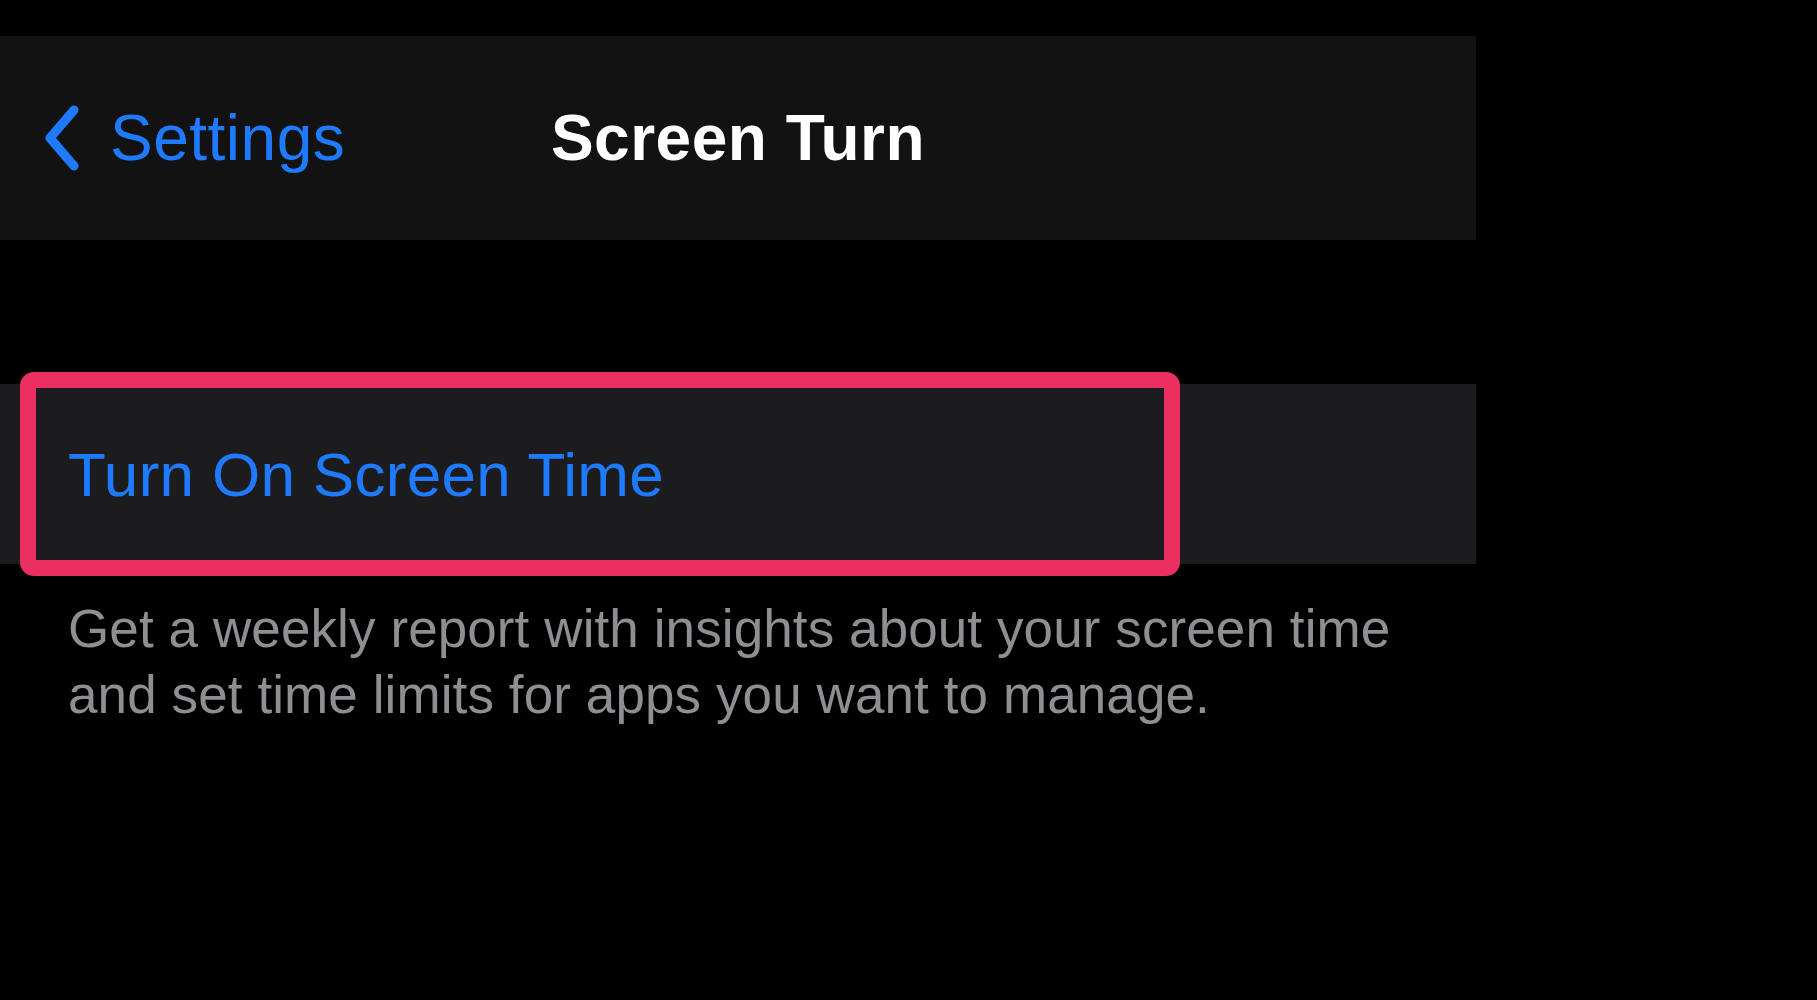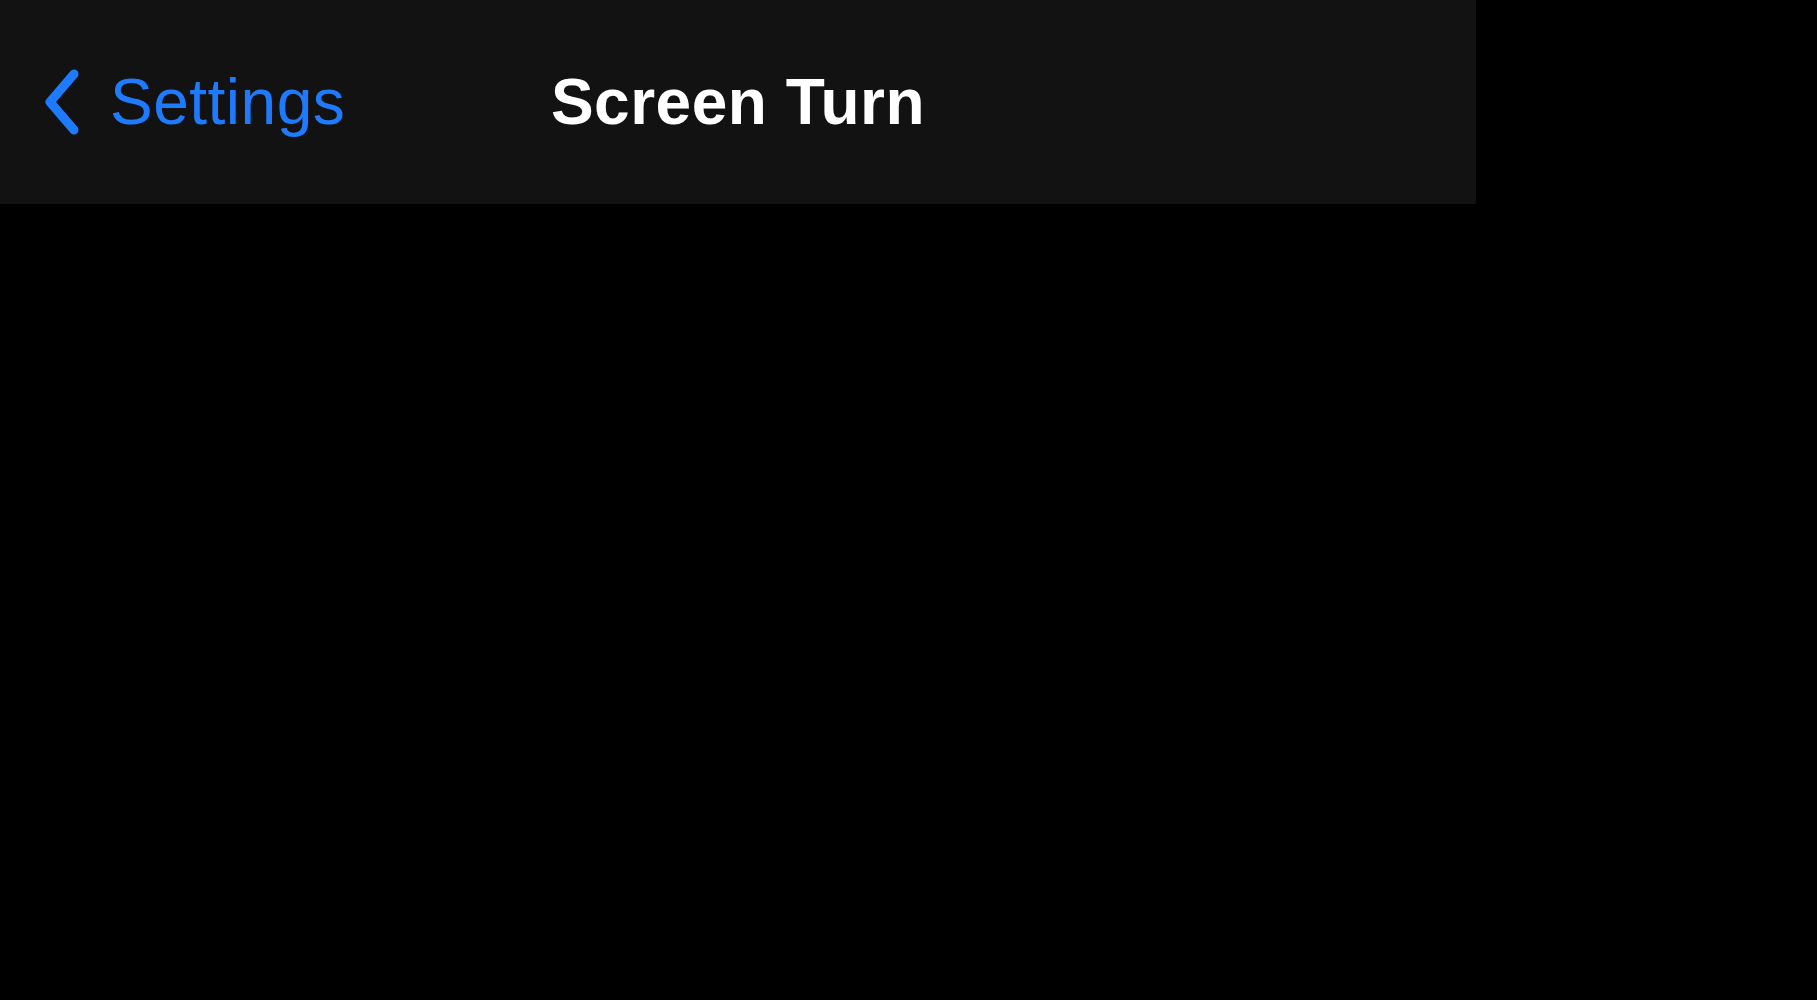--- a/index.html
+++ b/index.html
@@ -20,20 +20,21 @@
       width: 1476px;
       height: 812px;
       background: #000000;
     }
     .navbar {
       position: relative;
       height: 204px;
       background: #121212;
       display: flex;
       align-items: center;
+      margin-top: 36px;
     }
     .back-button {
       position: absolute;
       left: 42px;
       display: flex;
       align-items: center;
       cursor: pointer;
     }
     .back-chevron {
       width: 40px;
@@ -118,14 +119,23 @@
       <span class="back-chevron">
         <svg viewBox="0 0 40 68" fill="none" stroke="#1e7bff" stroke-width="9" stroke-linecap="round" stroke-linejoin="round">
           <polyline points="32,6 8,34 32,62"></polyline>
         </svg>
       </span>
       <span class="back-label">Settings</span>
     </div>
     <div class="title">Screen Turn</div>
   </div>
 
+  <div class="content">
+    <div class="cell-row-bg"></div>
+    <div class="highlight-wrap">
+      <div class="cell">
+        <span class="cell-label">Turn On Screen Time</span>
+      </div>
+    </div>
+    <div class="footer-text">Get a weekly report with insights about your screen time and set time limits for apps you want to manage.</div>
+  </div>
 
 </div>
 
 </body></html>

